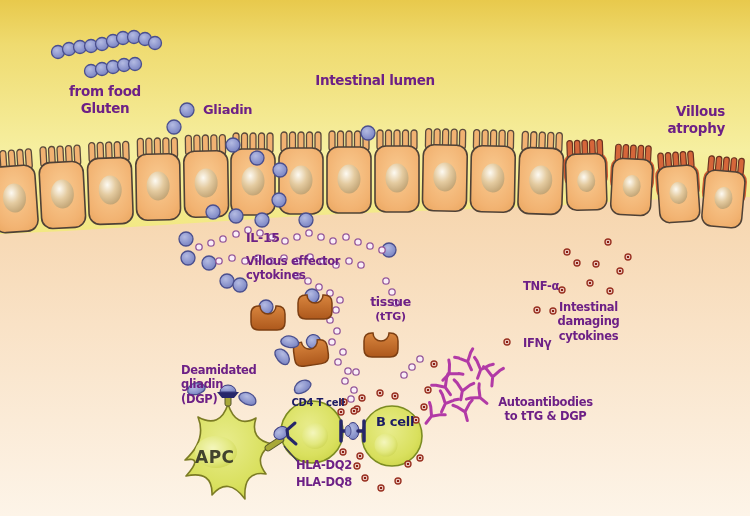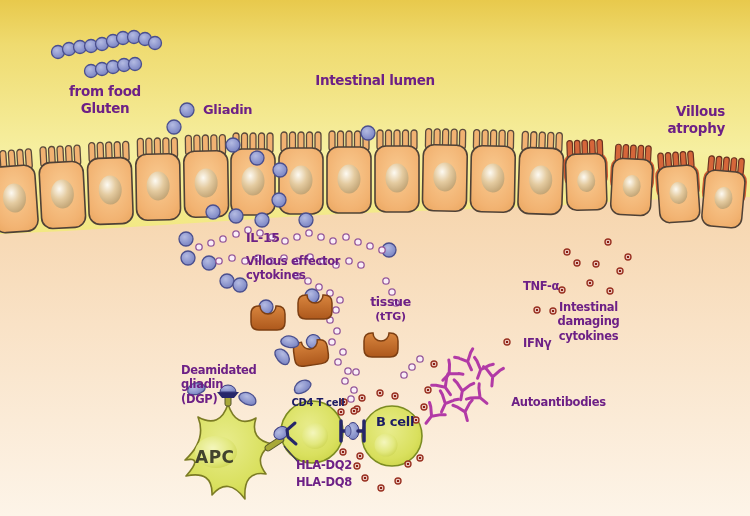--- a/index.html
+++ b/index.html
@@ -18,21 +18,21 @@
   #lbl-ttg{left:318px;top:294px;width:145px;font-size:12.5px;}
   #lbl-ttg .sm{font-size:11px;}
   #lbl-tnf{left:523px;top:279px;font-size:11.5px;}
   #lbl-ifn{left:523px;top:292px;font-size:11.5px;margin-top:44px;}
   #lbl-intcyt{left:551px;top:300px;width:75px;font-size:11.5px;}
   #lbl-dgp{left:181px;top:363px;font-size:11.5px;}
   #lbl-apc{left:195px;top:447px;font-size:17px;color:#42432e;letter-spacing:0.5px;}
   #lbl-cd4{left:286px;top:397px;width:64px;font-size:10px;color:#1b1b63;}
   #lbl-bcell{left:376px;top:414px;font-size:13px;color:#1b1b63;}
   #lbl-hla{left:296px;top:457px;font-size:11.5px;line-height:1.45;}
-  #lbl-autoab{left:496px;top:395px;width:125px;font-size:11.5px;}
+  #lbl-autoab{left:483px;top:395px;width:125px;font-size:11.5px;}
 </style>
 </head>
 <body>
 
 <div id="stage">
 
 <svg id="art" width="750" height="516" viewBox="0 0 750 516">
   <defs>
     <linearGradient id="gYellow" x1="0" y1="0" x2="0" y2="1">
       <stop offset="0" stop-color="#e8c94c"></stop>
@@ -362,15 +362,16 @@
 </div>
 <div class="lbl" id="lbl-apc">APC</div>
 <div class="lbl ctr" id="lbl-cd4">CD4 T cell</div>
 <div class="lbl" id="lbl-bcell">B cell</div>
 <div class="lbl" id="lbl-hla">
   <div>HLA-DQ2</div>
   <div>HLA-DQ8</div>
 </div>
 <div class="lbl ctr" id="lbl-autoab">
   <div>Autoantibodies</div>
+  <div>to tTG &amp; DGP</div>
 </div>
 
 </div>
 
 </body></html>

